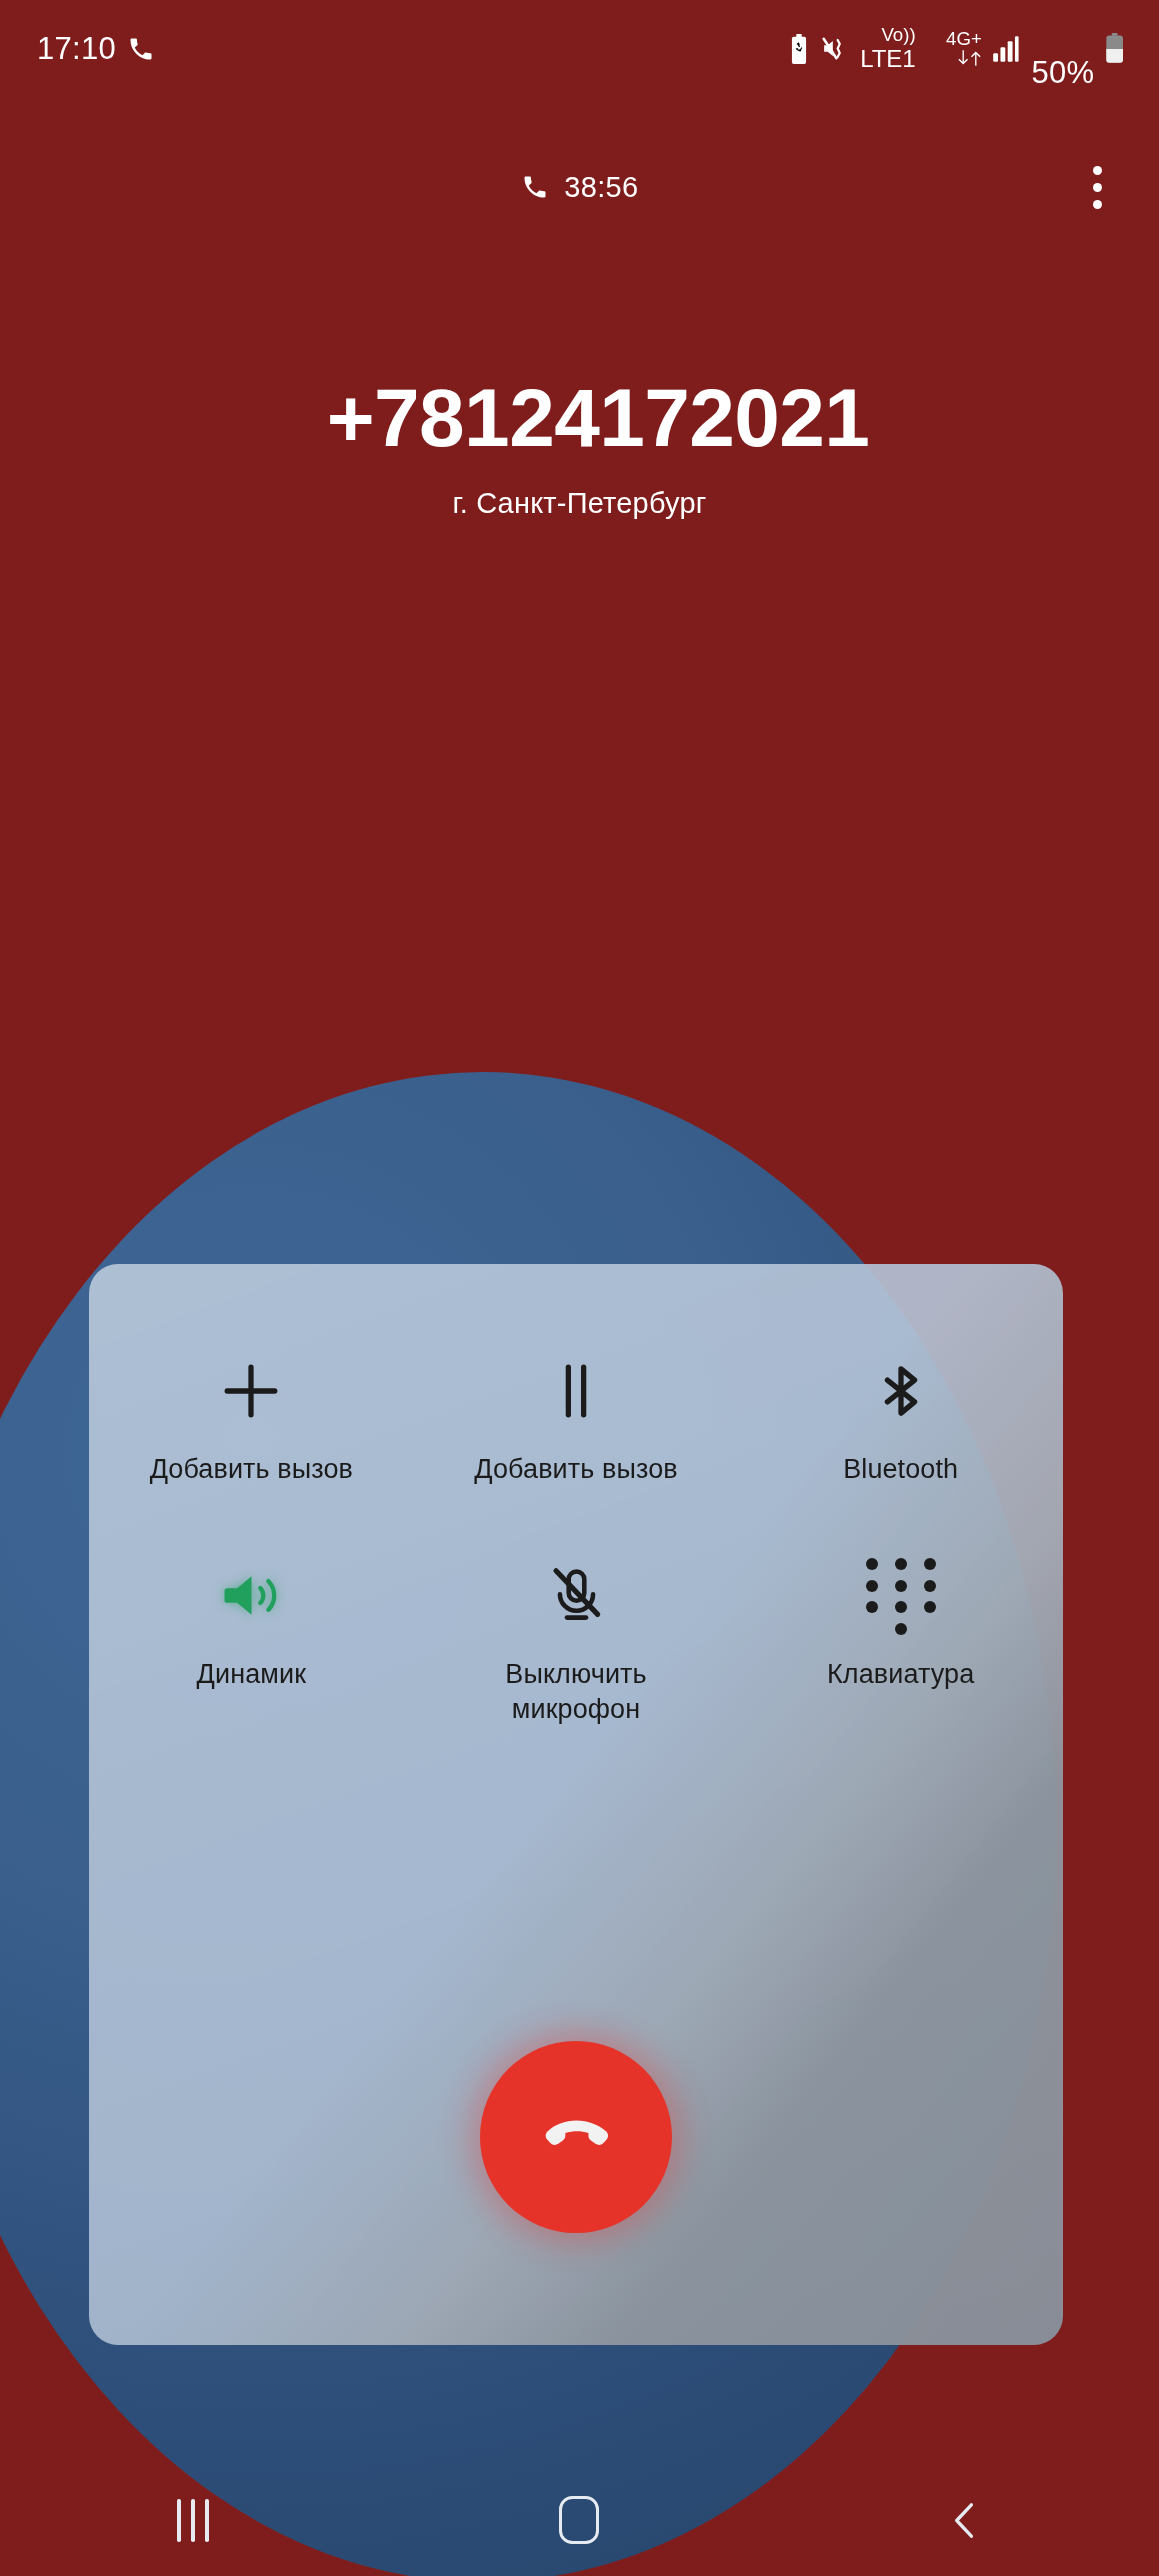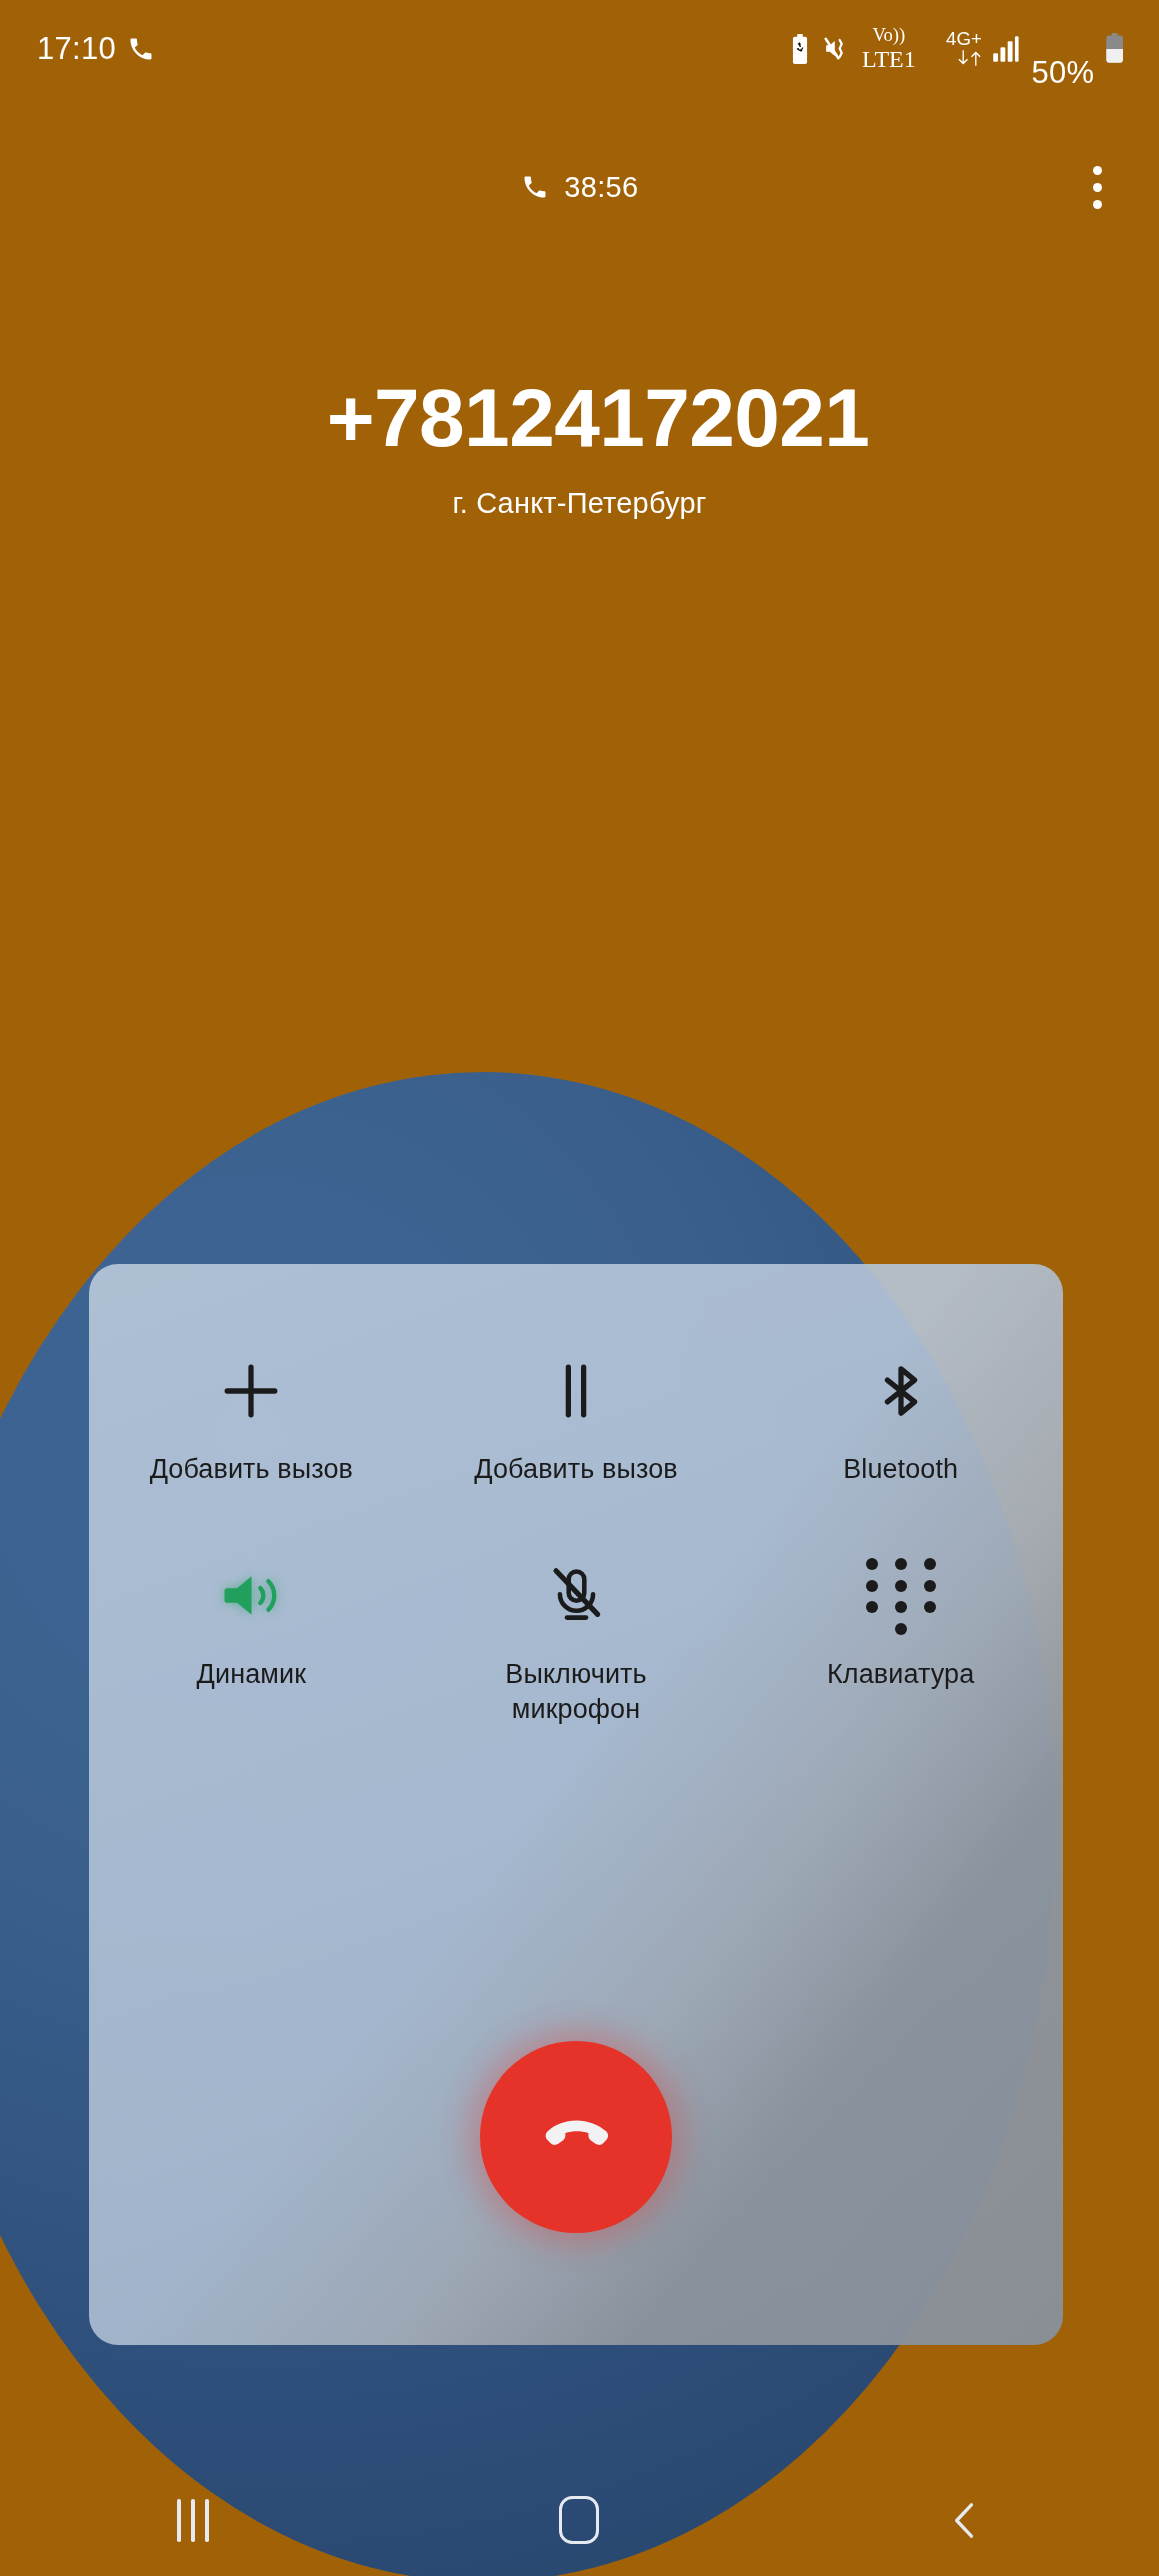--- a/index.html
+++ b/index.html
@@ -5,21 +5,21 @@
   * { margin:0; padding:0; box-sizing:border-box; }
   html,body {
     width:1159px; height:2576px;
     background:#000;
     font-family:"Liberation Sans", sans-serif;
     overflow:hidden;
   }
   #screen {
     position:relative;
     width:1159px; height:2576px;
-    background:#a16207;
+    background:#7f1d1d;
     overflow:hidden;
   }
 
   
   #wallpaper-circle {
     position:absolute;
     left:-91px;
     top:1072px;
     width:1147px;
     height:1510px;
@@ -177,21 +177,21 @@
       </span>
 
       <span>
         <svg class="svg-ic" width="30" height="29" viewBox="0 0 26 24">
           <path fill="#ffffff" d="M3.6 9.2h3.1l4.4-3.6v12.8l-4.4-3.6H3.6z"></path>
           <path fill="none" stroke="#ffffff" stroke-width="1.9" stroke-linecap="round" d="M15.3 4.6l1.8 3.4-1.8 4 1.8 3.9-1.8 3.5"></path>
           <path fill="none" stroke="#ffffff" stroke-width="2.2" stroke-linecap="round" d="M3.2 3.6L14.2 20.4"></path>
         </svg>
       </span>
 
-      <span style="display:flex;flex-direction:column;align-items:center;line-height:1;font-family:Liberation Serif, serif;">
+      <span style="display:flex;flex-direction:column;align-items:flex-end;line-height:1;">
         <span style="font-size:18.7px;color:#fff;">Vo))</span>
         <span style="font-size:24px;color:#fff;margin-top:2px;">LTE1</span>
       </span>
 
       <span style="display:flex;flex-direction:column;align-items:flex-end;line-height:1;margin-left:20px;">
         <span style="font-size:18.7px;color:#fff;">4G+</span>
         <span style="margin-top:1.2px;">
           <svg class="svg-ic" width="25" height="18" viewBox="0 0 22 16">
             <path fill="#ffffff" d="M6 1.2v10.2l2.8-2.8.9.9-4.3 4.3L1.1 9.5l.9-.9 2.8 2.8V1.2z"></path>
             <path fill="#ffffff" d="M16 14.8V4.6l-2.8 2.8-.9-.9 4.3-4.3 4.3 4.3-.9.9-2.8-2.8v10.2z"></path>

